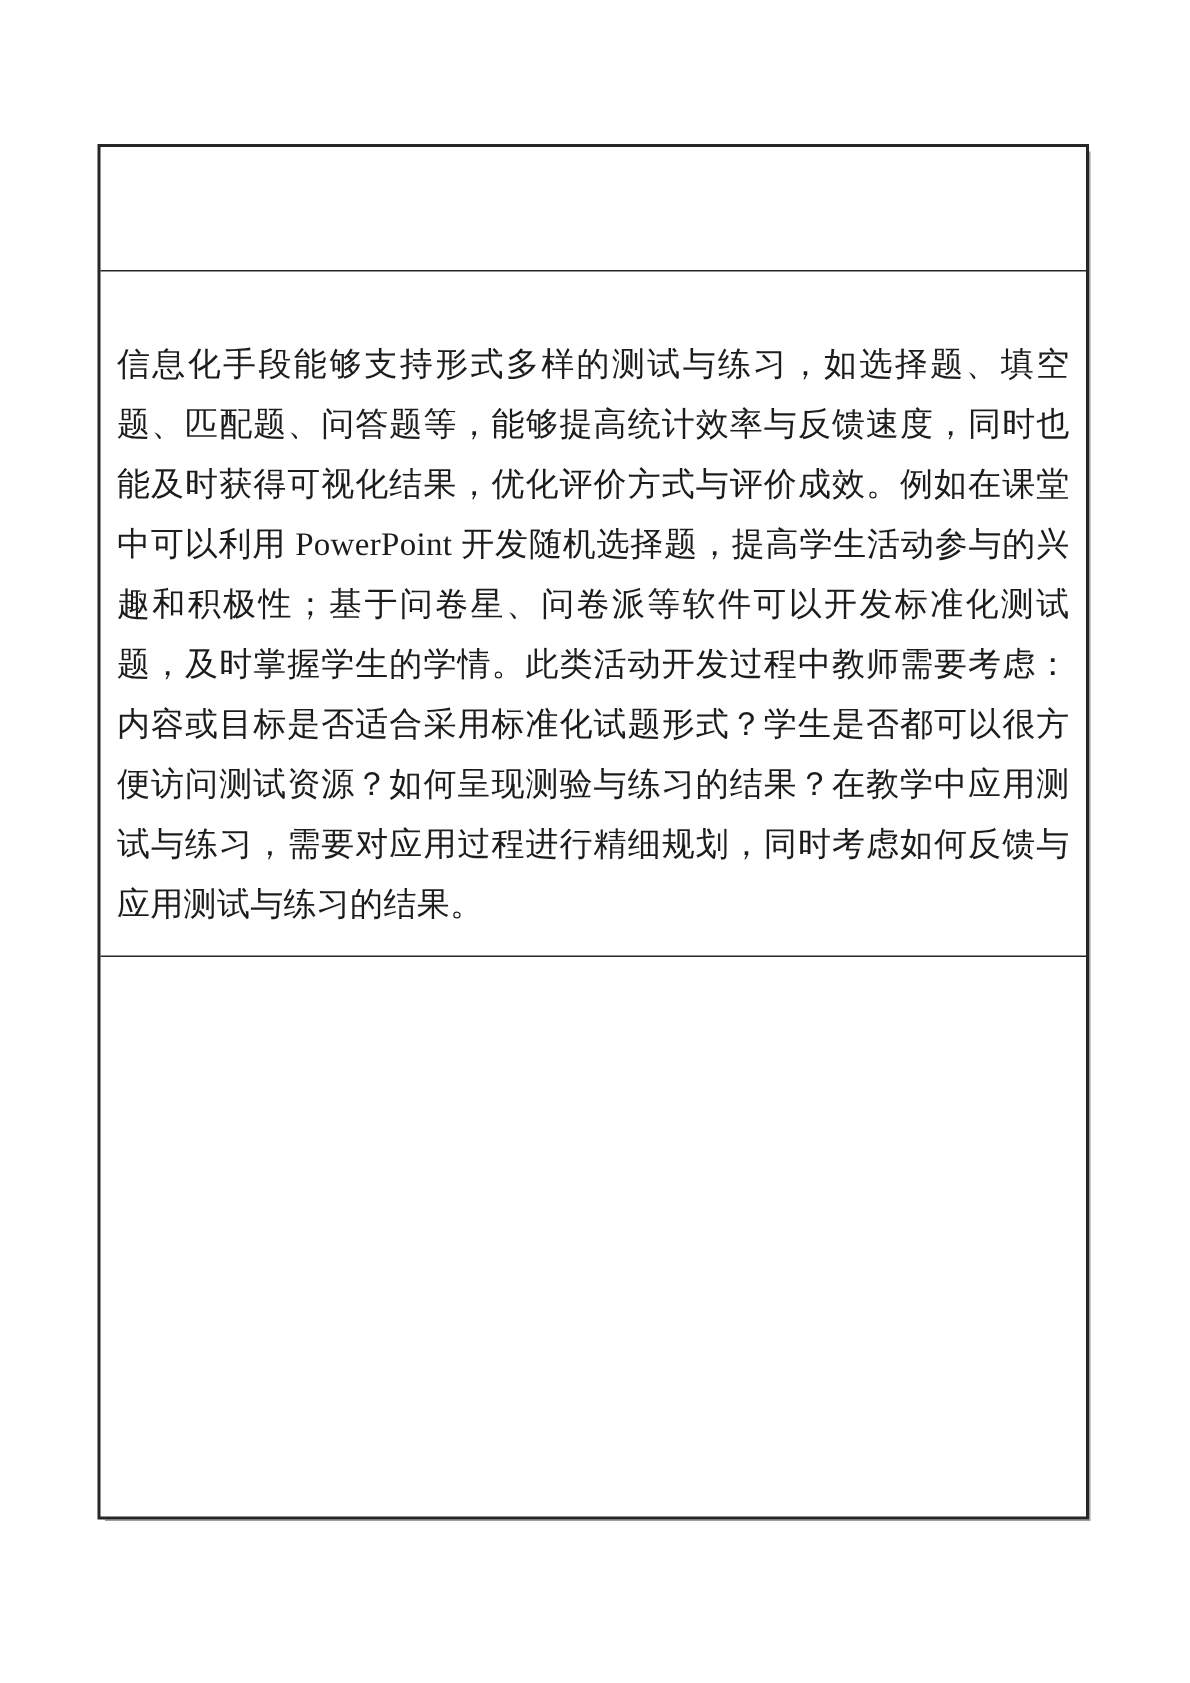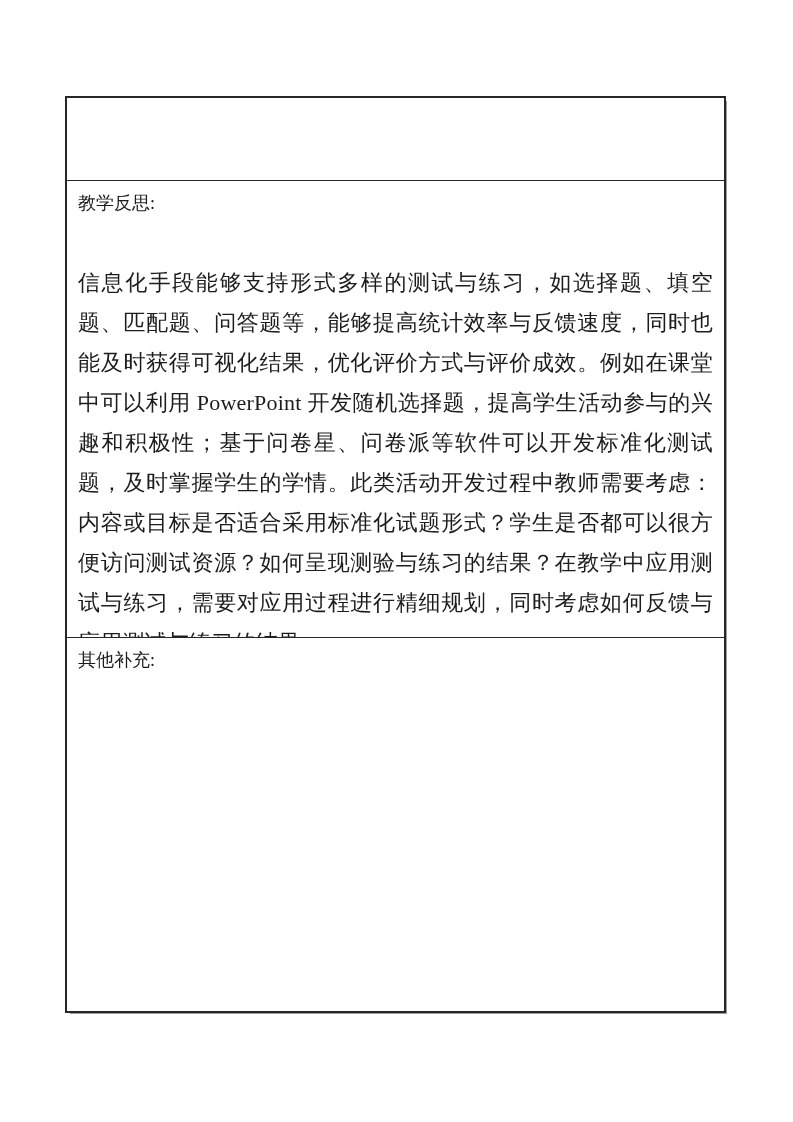--- a/index.html
+++ b/index.html
@@ -70,23 +70,19 @@
 </style>
 </head>
 <body>
 
 <div class="page">
   <div class="doc-table">
 
     <div class="row row-empty"></div>
 
     <div class="row row-reflection">
-      <div class="cell-label">教学反思:</div>
       <div class="blank-line"></div>
       <p class="cell-body">信息化手段能够支持形式多样的测试与练习，如选择题、填空题、匹配题、问答题等，能够提高统计效率与反馈速度，同时也能及时获得可视化结果，优化评价方式与评价成效。例如在课堂中可以利用 PowerPoint 开发随机选择题，提高学生活动参与的兴趣和积极性；基于问卷星、问卷派等软件可以开发标准化测试题，及时掌握学生的学情。此类活动开发过程中教师需要考虑：内容或目标是否适合采用标准化试题形式？学生是否都可以很方便访问测试资源？如何呈现测验与练习的结果？在教学中应用测试与练习，需要对应用过程进行精细规划，同时考虑如何反馈与应用测试与练习的结果。</p>
     </div>
 
-    <div class="row row-supplement">
-      <div class="cell-label">其他补充:</div>
-    </div>
 
   </div>
 </div>
 
 </body></html>

